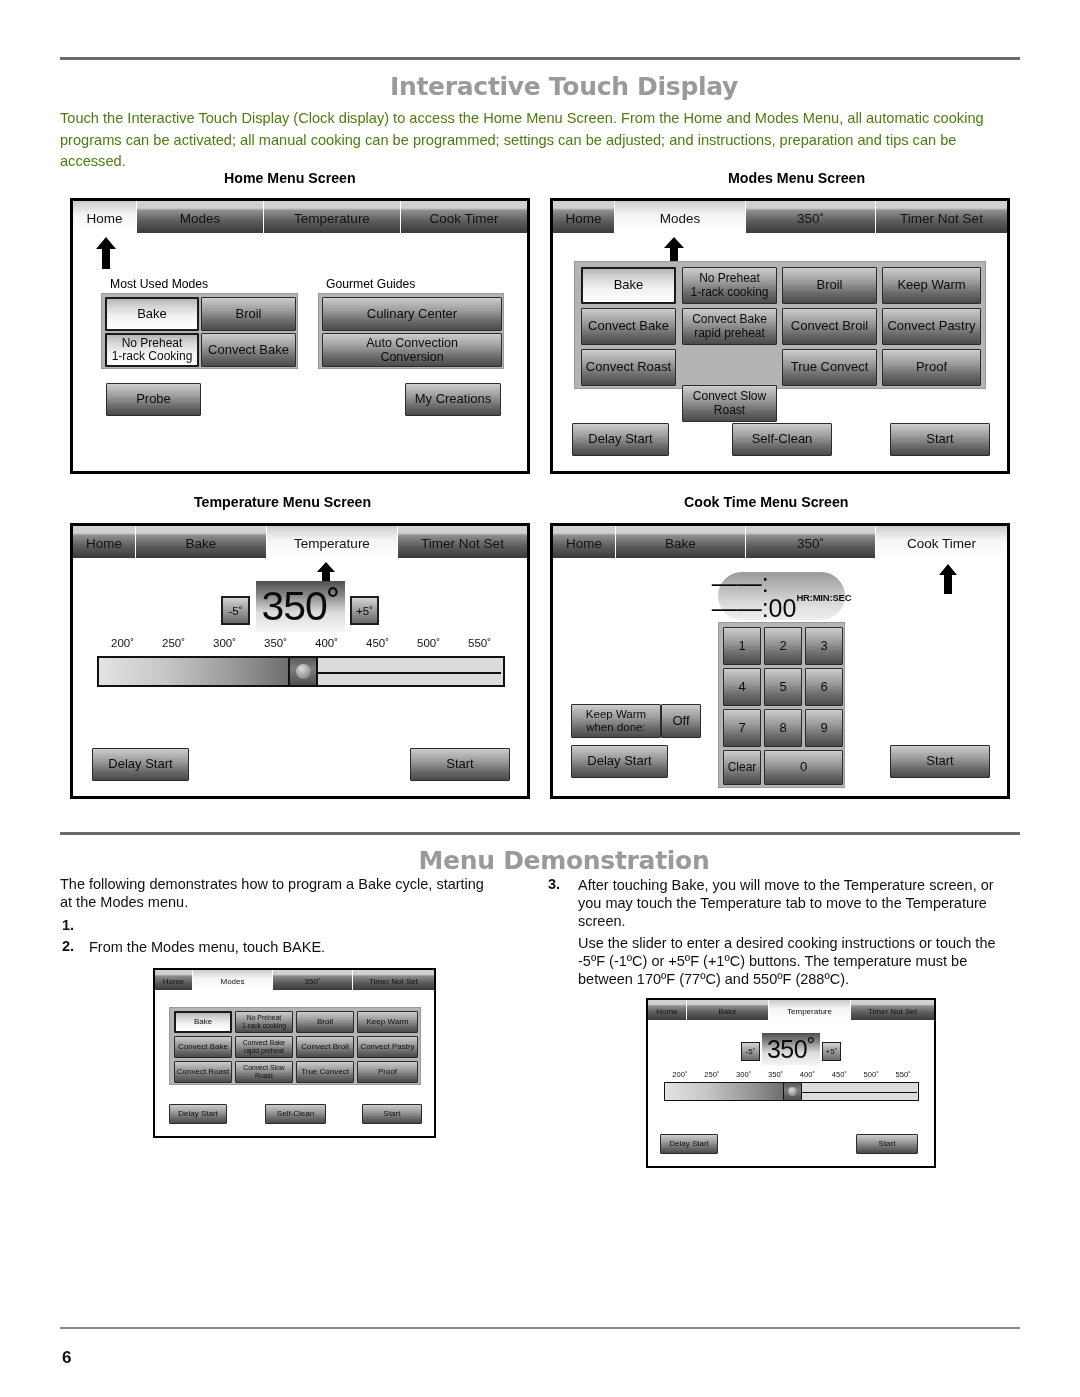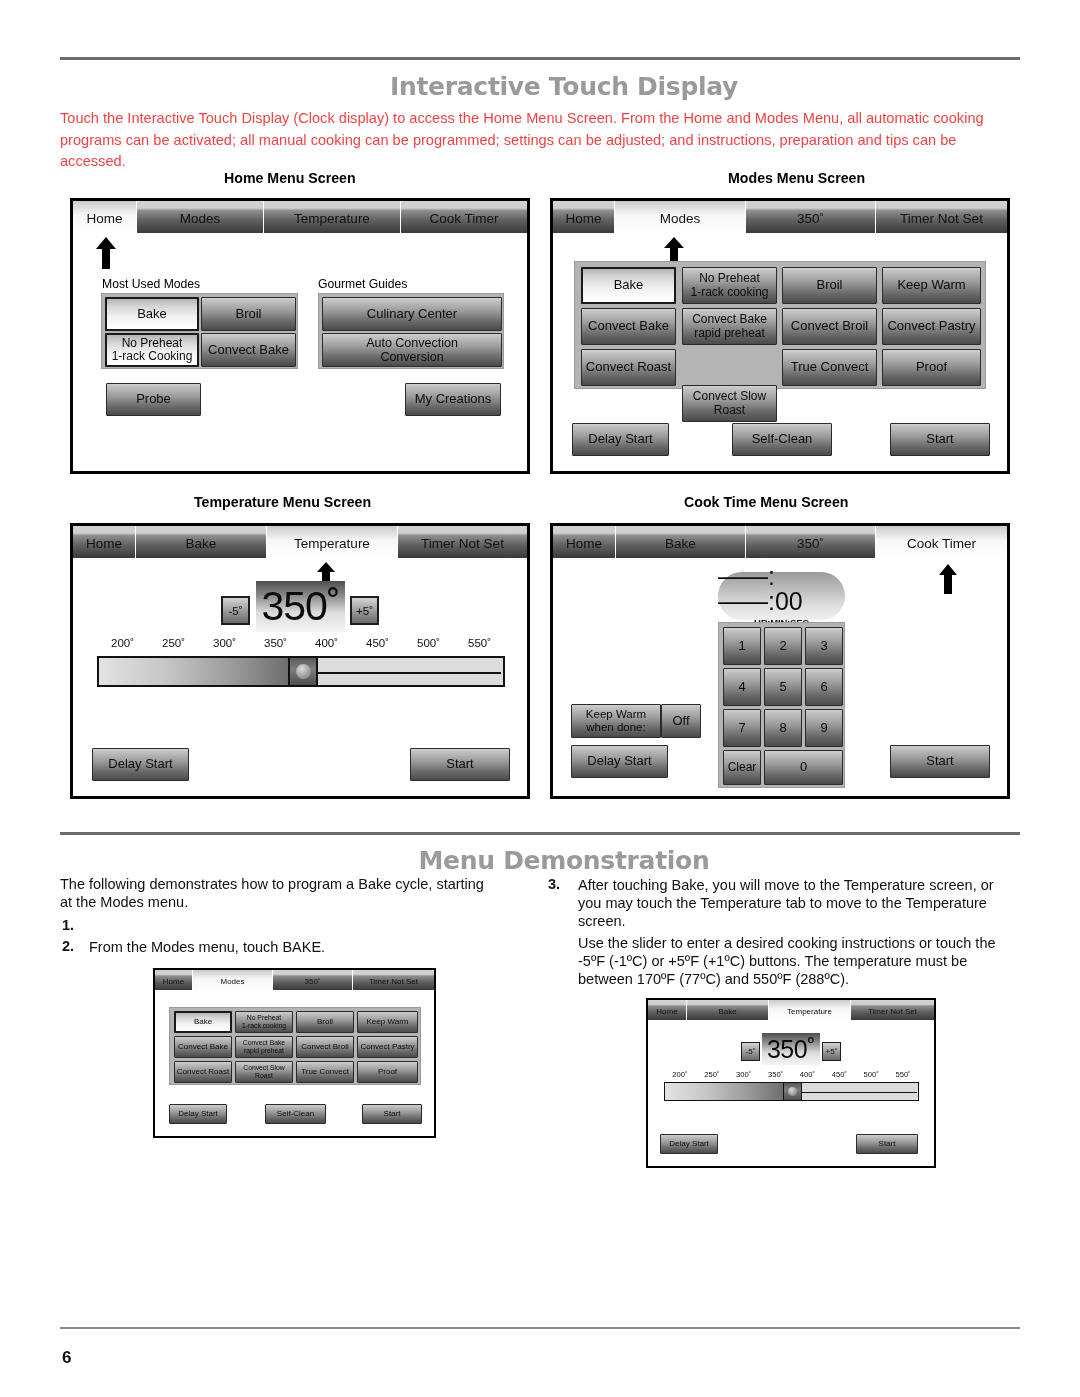--- a/index.html
+++ b/index.html
@@ -12,21 +12,21 @@
   .page{position:absolute;left:0;top:0;width:1080px;height:1397px;}
 
   
   .hrule{position:absolute;height:3px;background:#6b6b6b;}
   .sect-title{
     position:absolute;text-align:center;width:100%;
     font-size:25px;font-weight:bold;color:#9a9a9a;
     letter-spacing:-0.3px;font-family:"DejaVu Sans", sans-serif;margin-left:24px;
   }
   .intro{
-    position:absolute;font-size:14.6px;line-height:21.5px;color:#ef4444;
+    position:absolute;font-size:14.6px;line-height:21.5px;color:#4d7c0f;
   }
   .panel-title{
     position:absolute;font-size:14.2px;font-weight:bold;color:#000;
   }
 
   
   .screen{
     position:absolute;background:#ffffff;
     border:3px solid #000;
     box-sizing:border-box;
@@ -66,21 +66,21 @@
   .key.sel{
     background:linear-gradient(to bottom,#b5b5b5 0%,#d5d5d5 25%,#f2f2f2 60%,#ffffff 100%);
     border:2px solid #1a1a1a;
   }
 
   
   .well{
     position:absolute;box-sizing:border-box;
     background:#b4b4b4;border:1px solid #9a9a9a;
   }
-  .caption{position:absolute;font-size:12.2px;color:#000;}
+  .caption{position:absolute;font-size:12.2px;color:#000;margin-left:8px;}
 
   
   .tempbox{
     position:absolute;box-sizing:border-box;
     display:flex;align-items:center;justify-content:center;
     background:linear-gradient(to bottom,#4f4f4f 0%,#888 28%,#dcdcdc 62%,#f4f4f4 100%);
     font-size:41px;color:#0b0b0b;font-weight:400;letter-spacing:-1px;
   }
   .tempbox.sm{font-size:25px;letter-spacing:-0.5px;}
   .stepbtn{
@@ -114,21 +114,21 @@
   }
   .slider .knob i{
     display:block;border-radius:50%;
     background:radial-gradient(circle at 38% 32%,#dcdcdc,#9b9b9b 60%,#777 100%);
   }
 
   
   .timer-disp{
     position:absolute;box-sizing:border-box;
     background:linear-gradient(to bottom,#9a9a9a 0%,#b7b7b7 30%,#dedede 70%,#efefef 100%);
-    display:flex;flex-direction:column;align-items:center;justify-content:center;border-radius:24px;
+    display:flex;flex-direction:row;align-items:center;justify-content:center;border-radius:24px;
   }
   .timer-disp .big{font-size:25px;color:#0b0b0b;letter-spacing:0px;line-height:1;}
   .timer-disp .lbl{font-size:9.5px;font-weight:bold;color:#101010;margin-top:3px;letter-spacing:-0.2px;}
   .numpad{position:absolute;box-sizing:border-box;background:#b4b4b4;border:1px solid #9c9c9c;}
 
   
   .demo-p{position:absolute;font-size:14.5px;line-height:18px;color:#111;}
   .demo-num{position:absolute;font-size:14.5px;font-weight:bold;color:#111;}
   .pagenum{position:absolute;font-size:17px;font-weight:bold;color:#111;}
 </style>

